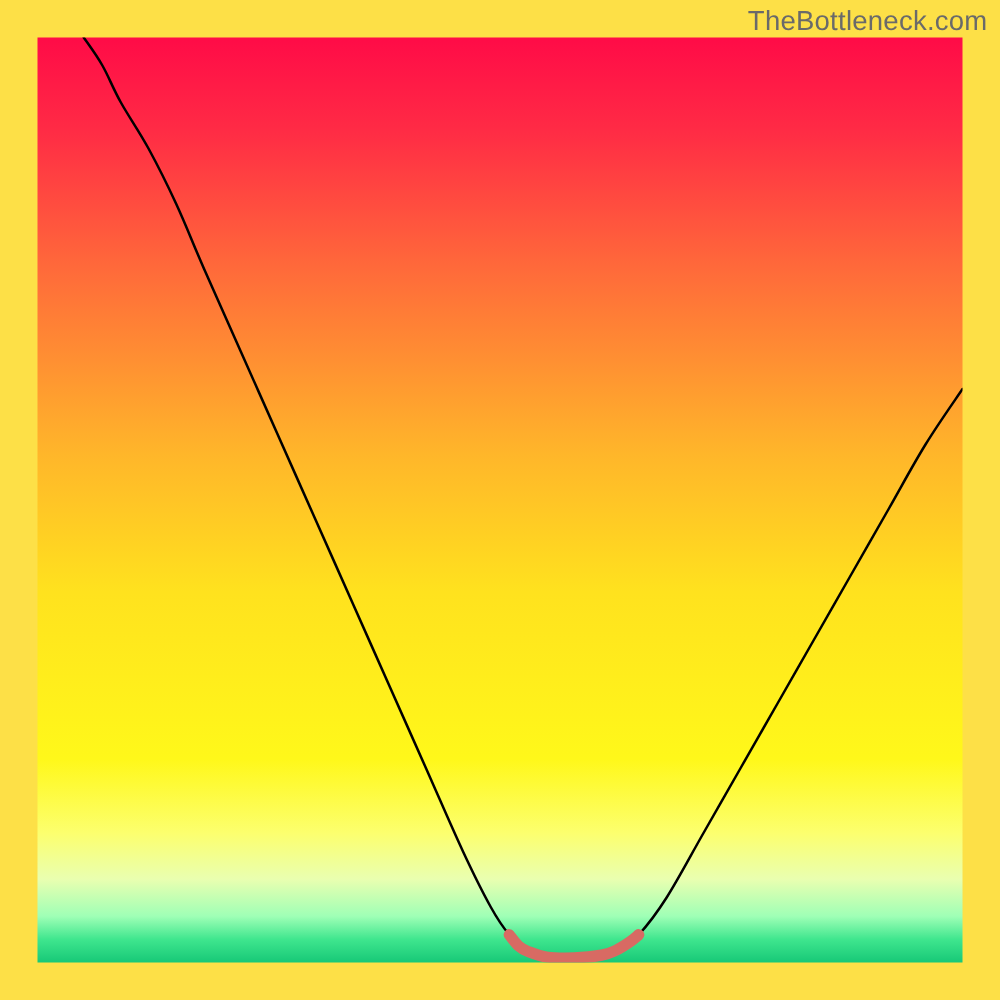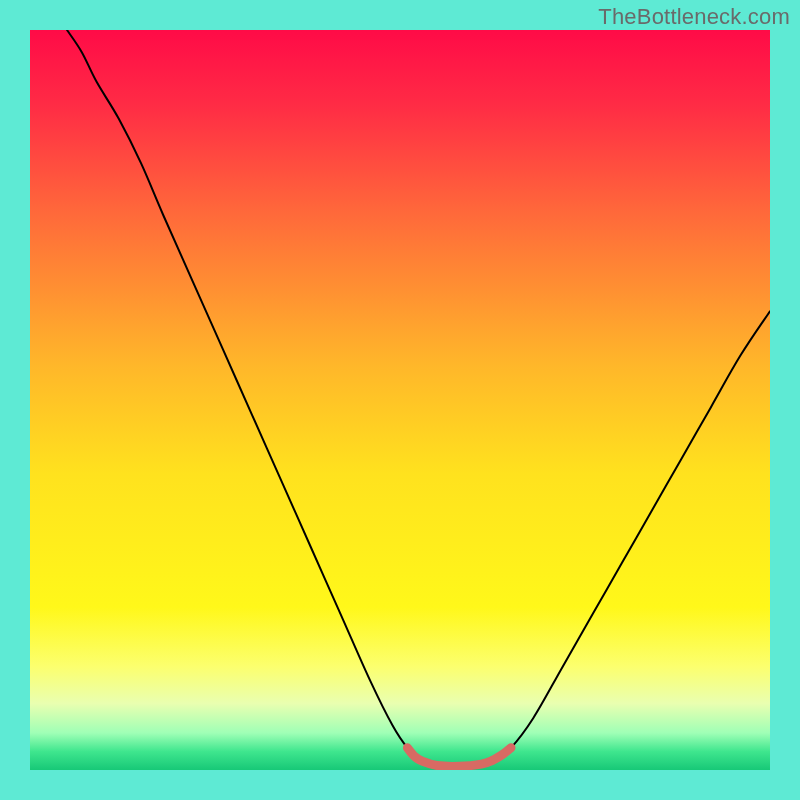--- a/index.html
+++ b/index.html
@@ -8,21 +8,21 @@
     width: 800px;
     height: 800px;
     overflow: hidden;
     background: #000;
     font-family: Arial, Helvetica, sans-serif;
   }
   .frame {
     position: relative;
     width: 800px;
     height: 800px;
-    background: #5eead4;
+    background: #fde047;
   }
   .watermark {
     position: absolute;
     top: 4px;
     right: 10px;
     color: #6a6a6a;
     font-size: 22px;
     font-weight: 400;
     letter-spacing: 0.2px;
     z-index: 10;

